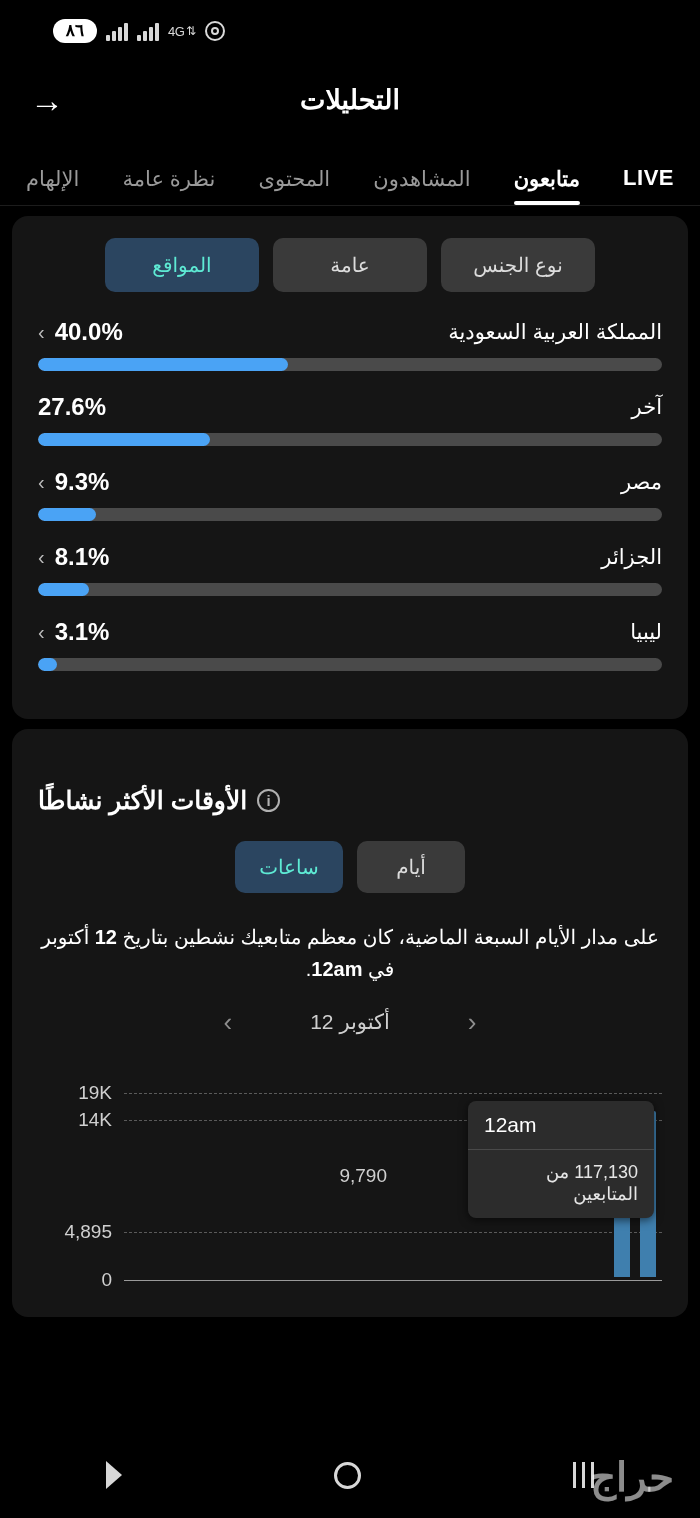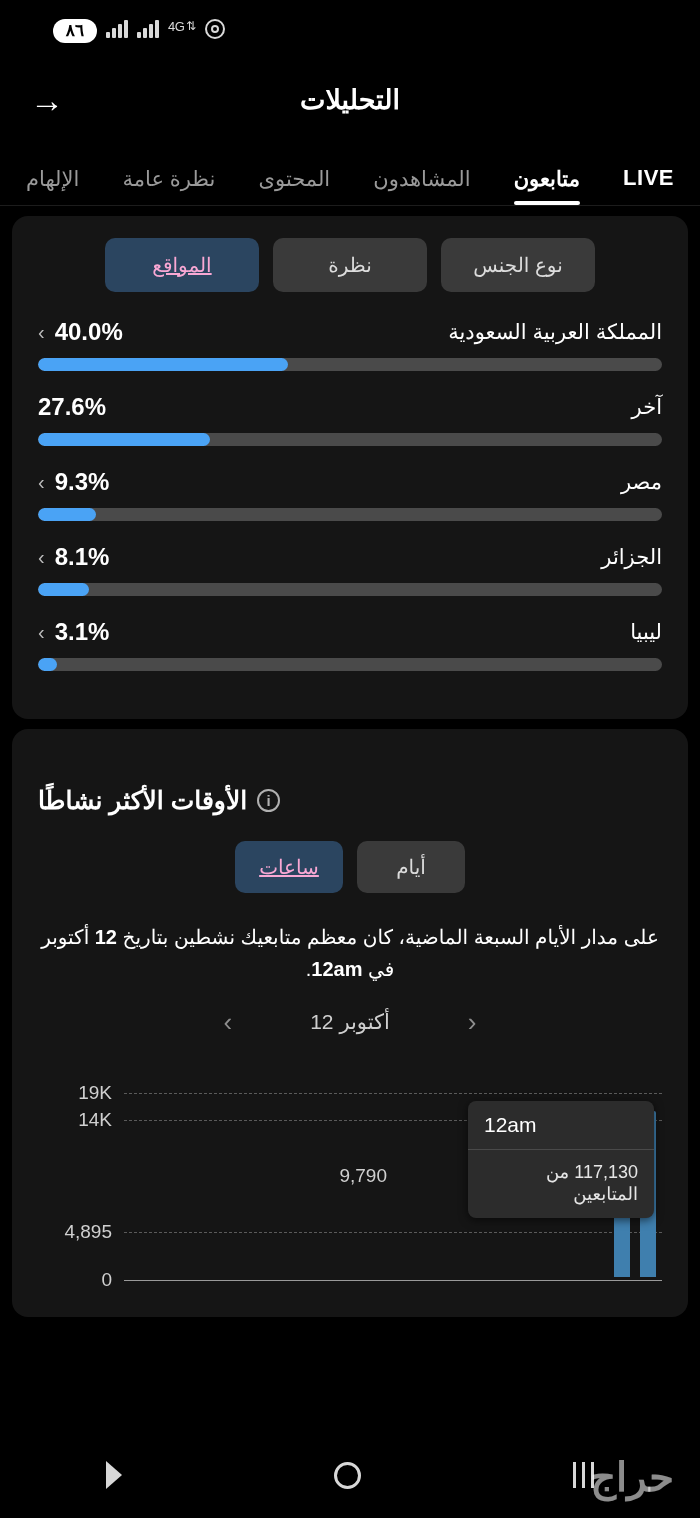--- a/index.html
+++ b/index.html
@@ -10,21 +10,21 @@
     color: #fff;
     overflow: hidden;
   }
   .phone { width: 700px; height: 1518px; display: flex; flex-direction: column; background: #000; }
 
   
   .statusbar {
     height: 62px; display: flex; align-items: center; justify-content: space-between;
     padding: 0 22px; direction: ltr;
   }
-  .sb-left { display: flex; align-items: flex-start; gap: 9px; padding-left: 31px; }
+  .sb-left { display: flex; align-items: center; gap: 9px; padding-left: 31px; }
   .battery-pill {
     background: #fff; color: #000; border-radius: 20px;
     font-size: 17px; font-weight: 700; padding: 3px 10px 4px; line-height: 1;
     min-width: 44px; text-align: center;
   }
   .sig-bars { display: flex; align-items: flex-end; gap: 2px; height: 19px; }
   .sig-bars i { display: block; width: 4px; background: #d9d9d9; border-radius: 1px; }
   .sig-bars i:nth-child(1) { height: 6px; }
   .sig-bars i:nth-child(2) { height: 10px; }
   .sig-bars i:nth-child(3) { height: 14px; }
@@ -90,21 +90,21 @@
   .card {
     background: #151515; border-radius: 16px; margin-top: 10px; padding: 22px 26px 26px;
   }
 
   
   .segments { display: flex; justify-content: center; gap: 14px; }
   .seg {
     min-width: 154px; text-align: center; padding: 15px 10px; border-radius: 10px;
     background: #3a3a3a; color: #dcdcdc; font-size: 20px;
   }
-  .seg.active { background: #2b4560; color: #f9a8d4; text-decoration: underline; }
+  .seg.active { background: #2b4560; color: #5eead4; }
 
   
   .loc-list { margin-top: 26px; }
   .loc-row { margin-bottom: 22px; }
   .loc-top {
     display: flex; align-items: center; justify-content: space-between; margin-bottom: 12px;
   }
   .loc-name { font-size: 21px; color: #fff; }
   .loc-pct-wrap { display: flex; align-items: center; gap: 10px; direction: ltr; }
   .loc-chevron { color: #bdbdbd; font-size: 20px; line-height: 1; }
@@ -226,21 +226,21 @@
     <div class="tab">المحتوى</div>
     <div class="tab">نظرة عامة</div>
     <div class="tab">الإلهام</div>
   </div>
 
   <div class="content">
 
     <div class="card">
       <div class="segments">
         <div class="seg">نوع الجنس</div>
-        <div class="seg">نظرة</div>
+        <div class="seg">عامة</div>
         <div class="seg active">المواقع</div>
       </div>
 
       <div class="loc-list">
 
         <div class="loc-row">
           <div class="loc-top">
             <span class="loc-name">المملكة العربية السعودية</span>
             <span class="loc-pct-wrap">
               <span class="loc-chevron">‹</span>

